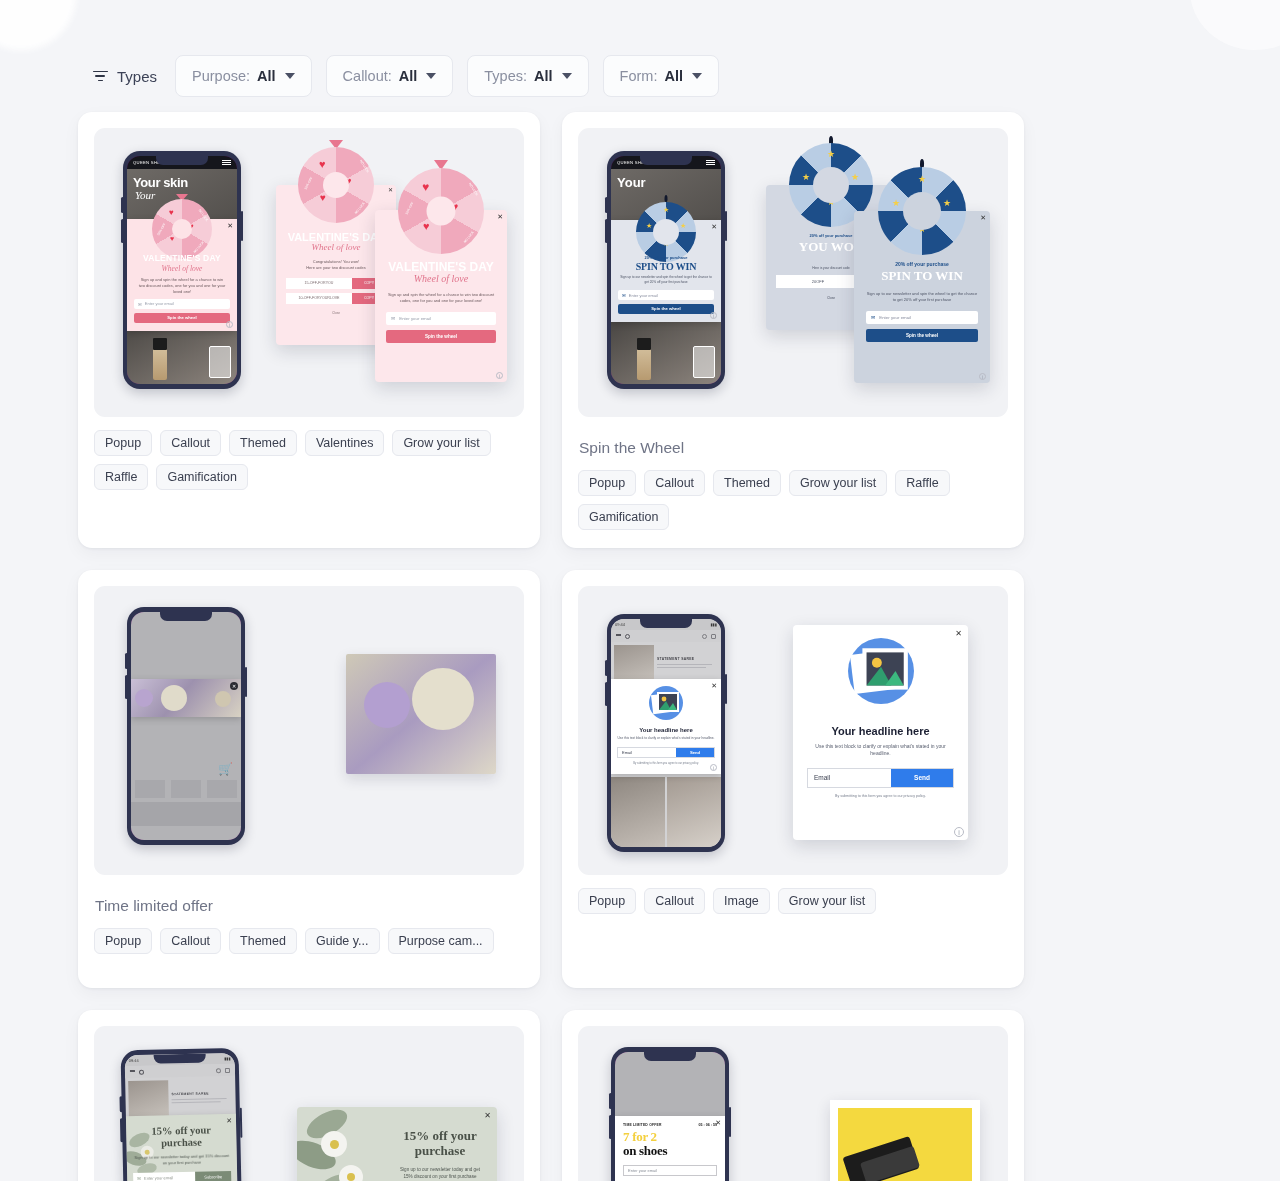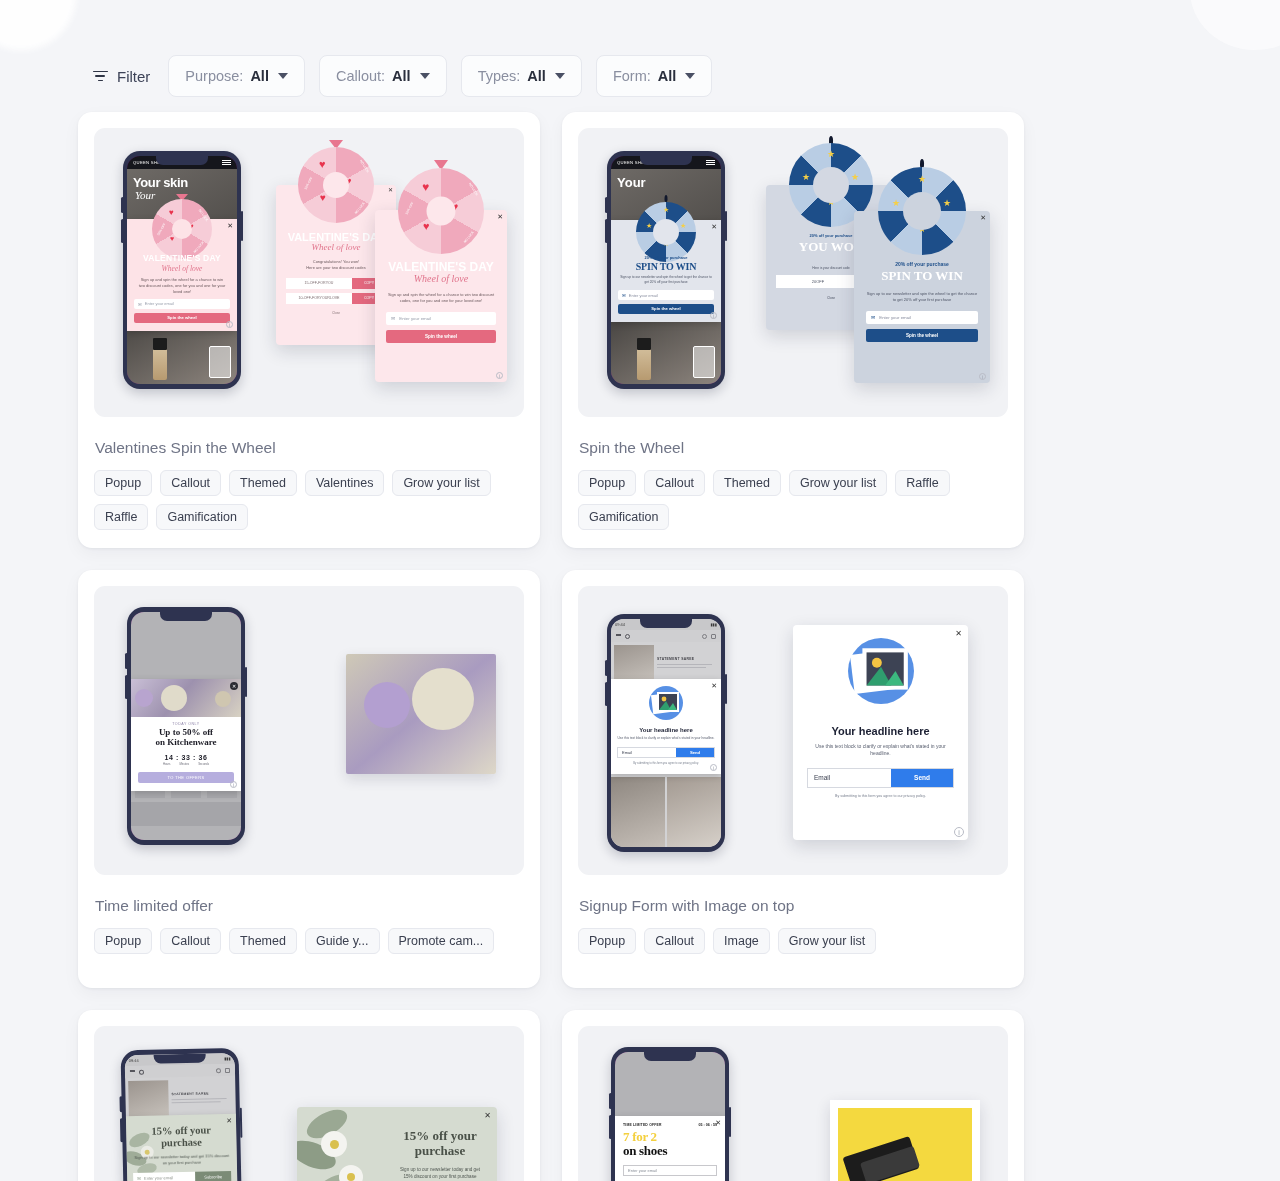--- a/index.html
+++ b/index.html
@@ -146,21 +146,21 @@
 <div class="bg-blob blob-tr"></div>
 
 <div class="toolbar">
 
   <div class="filter-btn">
     <span class="filter-icon">
       <i></i>
         <i></i>
         <i></i>
     </span>
-    <span>Filter</span>
+    <span>Types</span>
   </div>
 
   <div class="select-pill">
     <span class="lbl">Purpose:</span>
     <span class="val">All</span>
     <span class="chev"></span>
   </div>
 
   <div class="select-pill">
     <span class="lbl">Callout:</span>
@@ -295,21 +295,20 @@
           <div class="mini-input" style="margin-top:8px;height:13px;display:flex;align-items:center;padding:0 5px;gap:4px;">
             <span style="font-size:5px;color:#9aa0ad;">✉</span>
             <span style="font-size:4.4px;color:#9aa0ad;">Enter your email</span>
           </div>
           <div class="mini-btn" style="margin-top:5px;height:13px;background:#e4697f;font-size:4.6px;line-height:13px;font-weight:700;">Spin the wheel</div>
         </div>
         <span class="badge-i">i</span>
       </div>
     </div>
 
-    <div class="card-title">Valentines Spin the Wheel</div>
     <div class="tags">
       <span class="tag">Popup</span>
       <span class="tag">Callout</span>
       <span class="tag">Themed</span>
       <span class="tag">Valentines</span>
       <span class="tag">Grow your list</span>
       <span class="tag">Raffle</span>
       <span class="tag">Gamification</span>
     </div>
   </div>
@@ -445,50 +444,37 @@
             <span class="cart" style="right:8px;bottom:64px;">🛒</span>
           </div>
 
           <div class="ph-popup" style="top:67px;background:#fff;">
             <div style="height:38px;background:linear-gradient(130deg,#c9bfd6,#9d91ae 45%,#d8d2c3);position:relative;">
               <div style="position:absolute;left:4px;top:10px;width:18px;height:18px;border-radius:50%;background:#b8a4cf;"></div>
               <div style="position:absolute;left:30px;top:6px;width:26px;height:26px;border-radius:50%;background:#e0dbca;"></div>
               <div style="position:absolute;right:10px;top:12px;width:16px;height:16px;border-radius:50%;background:#cfc6b0;"></div>
               <span style="position:absolute;right:3px;top:3px;width:8px;height:8px;border-radius:50%;background:#2b2b33;color:#fff;font-size:5px;line-height:8px;text-align:center;">✕</span>
             </div>
-            <div style="padding:5px 7px 8px;text-align:center;position:relative;">
-              <div style="font-size:3.6px;color:#8d83a8;letter-spacing:.5px;">TODAY ONLY</div>
-              <div style="font-size:9px;font-weight:800;color:#1c1c26;font-family:'Liberation Serif',serif;margin-top:2px;line-height:1.1;">Up to 50% off</div>
-              <div style="font-size:9px;font-weight:800;color:#1c1c26;font-family:'Liberation Serif',serif;line-height:1.1;">on Kitchenware</div>
-              <div style="font-size:7px;font-weight:700;color:#1c1c26;margin-top:6px;letter-spacing:.6px;">14 : 33 : 36</div>
-              <div style="display:flex;justify-content:center;gap:9px;margin-top:1px;">
-                <span style="font-size:2.8px;color:#6d6d78;">Hours</span>
-                <span style="font-size:2.8px;color:#6d6d78;">Minutes</span>
-                <span style="font-size:2.8px;color:#6d6d78;">Seconds</span>
-              </div>
-              <div class="mini-btn" style="margin-top:6px;height:11px;background:#b6aede;font-size:4px;line-height:11px;letter-spacing:.4px;">TO THE OFFERS</div>
-              <span class="badge-i">i</span>
-            </div>
           </div>
         </div>
       </div>
 
       <div style="position:absolute;left:252px;top:68px;width:150px;height:120px;background:linear-gradient(140deg,#cfc9b7,#a99bc0 50%,#ded8c8);border-radius:2px;box-shadow:0 5px 14px rgba(25,30,55,.14);">
         <div style="position:absolute;left:18px;top:28px;width:46px;height:46px;border-radius:50%;background:#b39fd0;"></div>
         <div style="position:absolute;left:66px;top:14px;width:62px;height:62px;border-radius:50%;background:#e4dfcd;"></div>
       </div>
     </div>
 
     <div class="card-title">Time limited offer</div>
     <div class="tags">
       <span class="tag">Popup</span>
       <span class="tag">Callout</span>
       <span class="tag">Themed</span>
       <span class="tag">Guide y...</span>
-      <span class="tag">Promote cam...</span>
+      <span class="tag">Purpose cam...</span>
     </div>
   </div>
 
   <div class="card tall">
     <div class="thumb">
 
       <div class="phone" style="left:29px; top:28px;">
         <div class="btn-l" style="top:46px;height:16px;"></div>
         <div class="btn-l" style="top:68px;height:24px;"></div>
         <div class="btn-r" style="top:60px;height:30px;"></div>
@@ -570,21 +556,20 @@
           <div style="display:flex;margin-top:10px;height:20px;border:.8px solid #d6d9e0;">
             <div style="flex:1;display:flex;align-items:center;padding-left:6px;font-size:6.5px;color:#3b4050;">Email</div>
             <div style="width:62px;background:#2f7ceb;color:#fff;font-size:6.5px;font-weight:700;display:flex;align-items:center;justify-content:center;">Send</div>
           </div>
           <div class="tiny2 blurtxt" style="color:#7a808f;margin-top:6px;font-size:3.6px;">By submitting to this form you agree to our privacy policy.</div>
         </div>
         <span class="badge-i" style="width:10px;height:10px;font-size:7px;line-height:9px;">i</span>
       </div>
     </div>
 
-    <div class="card-title">Signup Form with Image on top</div>
     <div class="tags">
       <span class="tag">Popup</span>
       <span class="tag">Callout</span>
       <span class="tag">Image</span>
       <span class="tag">Grow your list</span>
     </div>
   </div>
 
   <div class="card tall">
     <div class="thumb">

